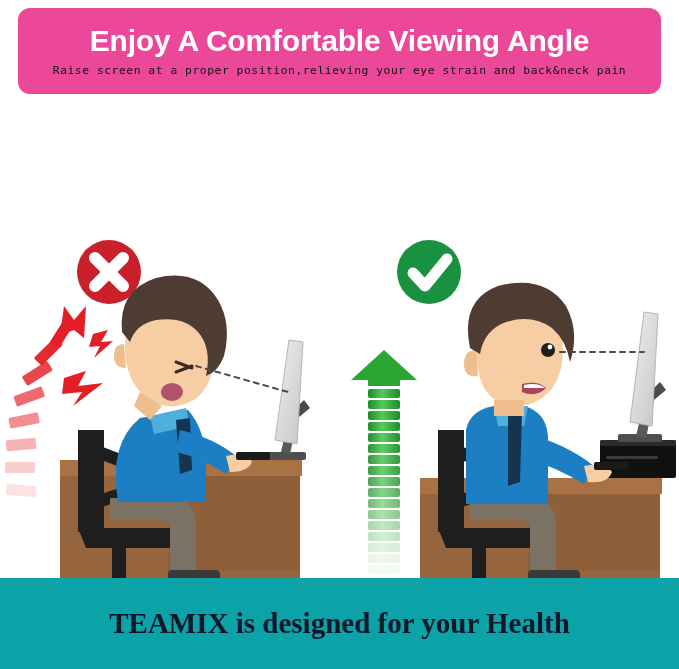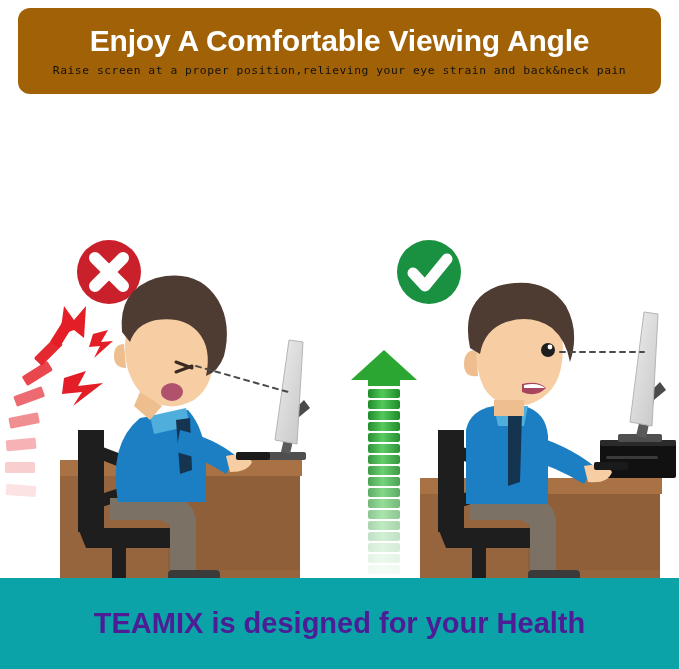--- a/index.html
+++ b/index.html
@@ -15,21 +15,21 @@
     font-family: "Liberation Sans", sans-serif;
   }
 
   
   #header-banner {
     position: absolute;
     left: 18px;
     top: 8px;
     width: 643px;
     height: 86px;
-    background: #a16207;
+    background: #ec4899;
     border-radius: 12px;
     box-sizing: border-box;
     display: flex;
     flex-direction: column;
     align-items: center;
     justify-content: center;
   }
   #header-title {
     color: #ffffff;
     font-family: "Liberation Sans", sans-serif;
@@ -56,22 +56,22 @@
     left: 0;
     top: 578px;
     width: 679px;
     height: 91px;
     background: #0CA3A8;
     display: flex;
     align-items: center;
     justify-content: center;
   }
   #footer-text {
-    color: #4c1d95;
-    font-family: Liberation Sans, sans-serif;
+    color: #0f172a;
+    font-family: Liberation Serif, serif;
     font-weight: bold;
     font-size: 29px;
     white-space: nowrap;
   }
 
   
   #illustration-area {
     position: absolute;
     left: 0;
     top: 100px;

